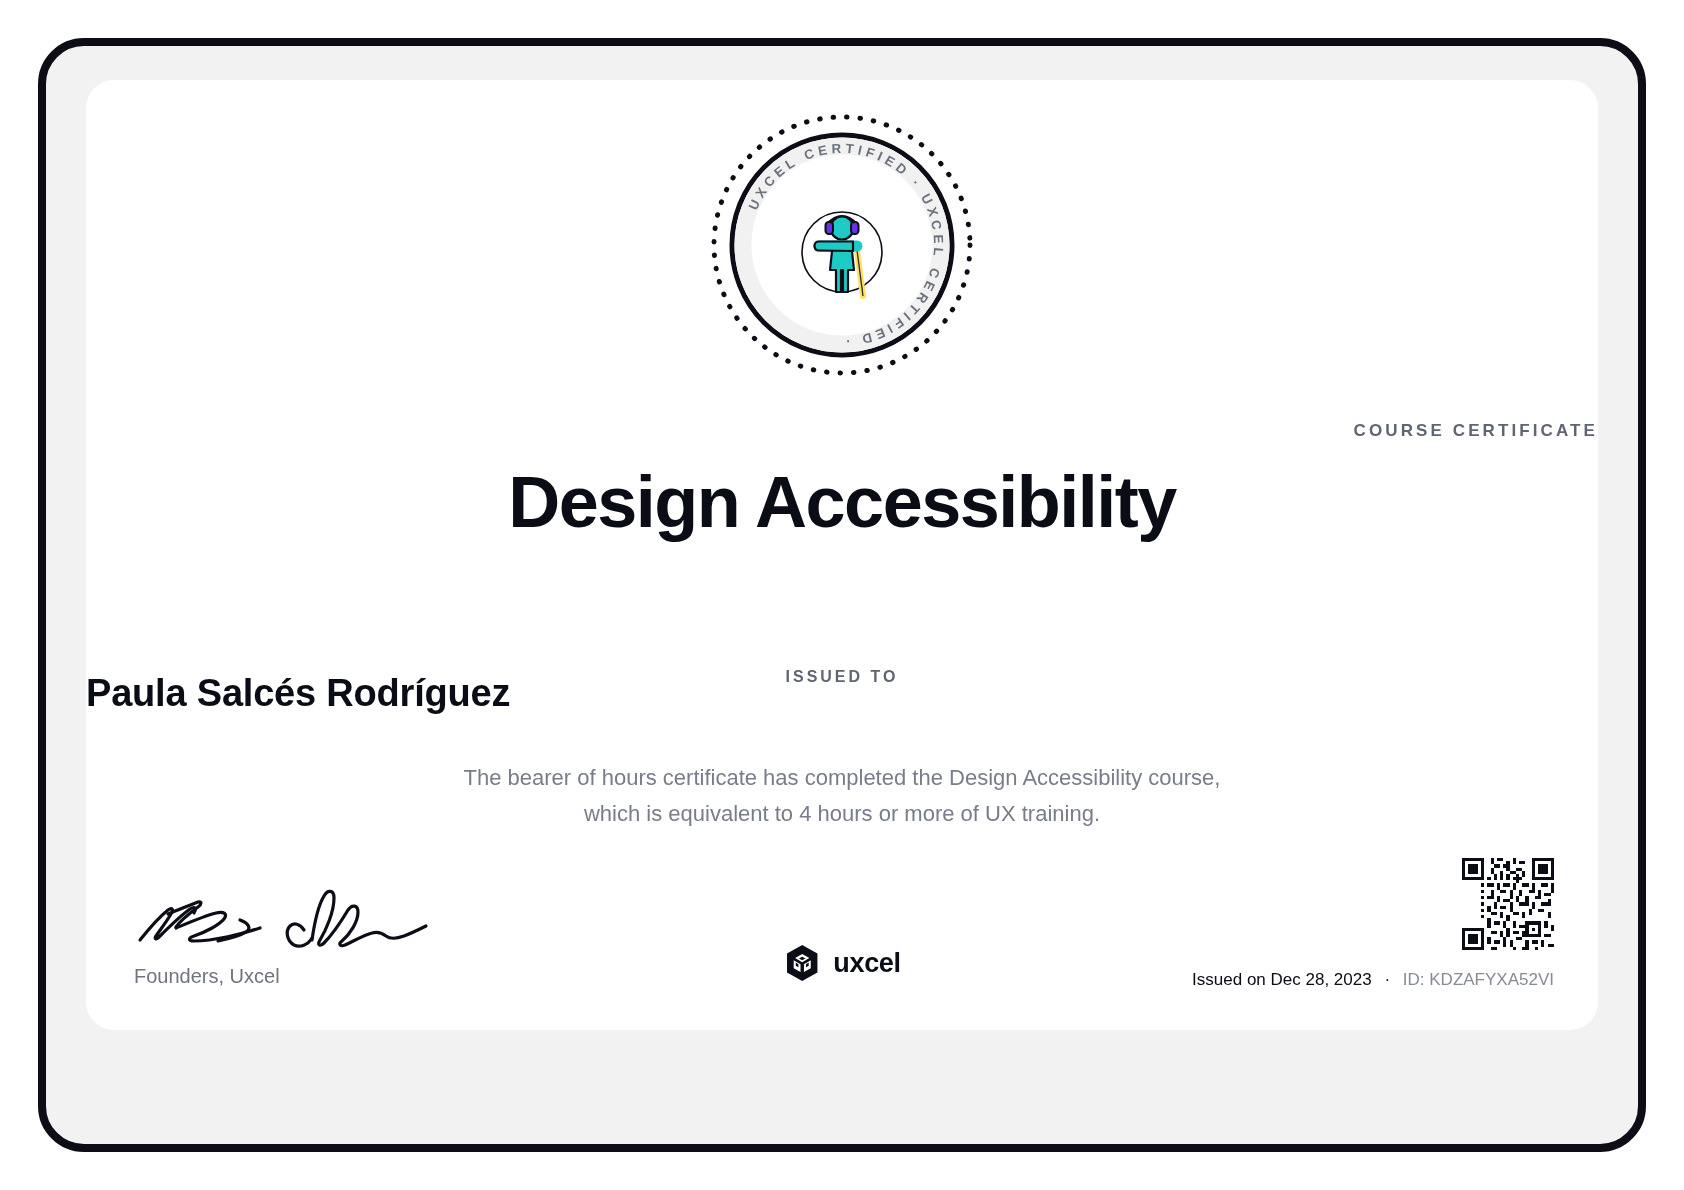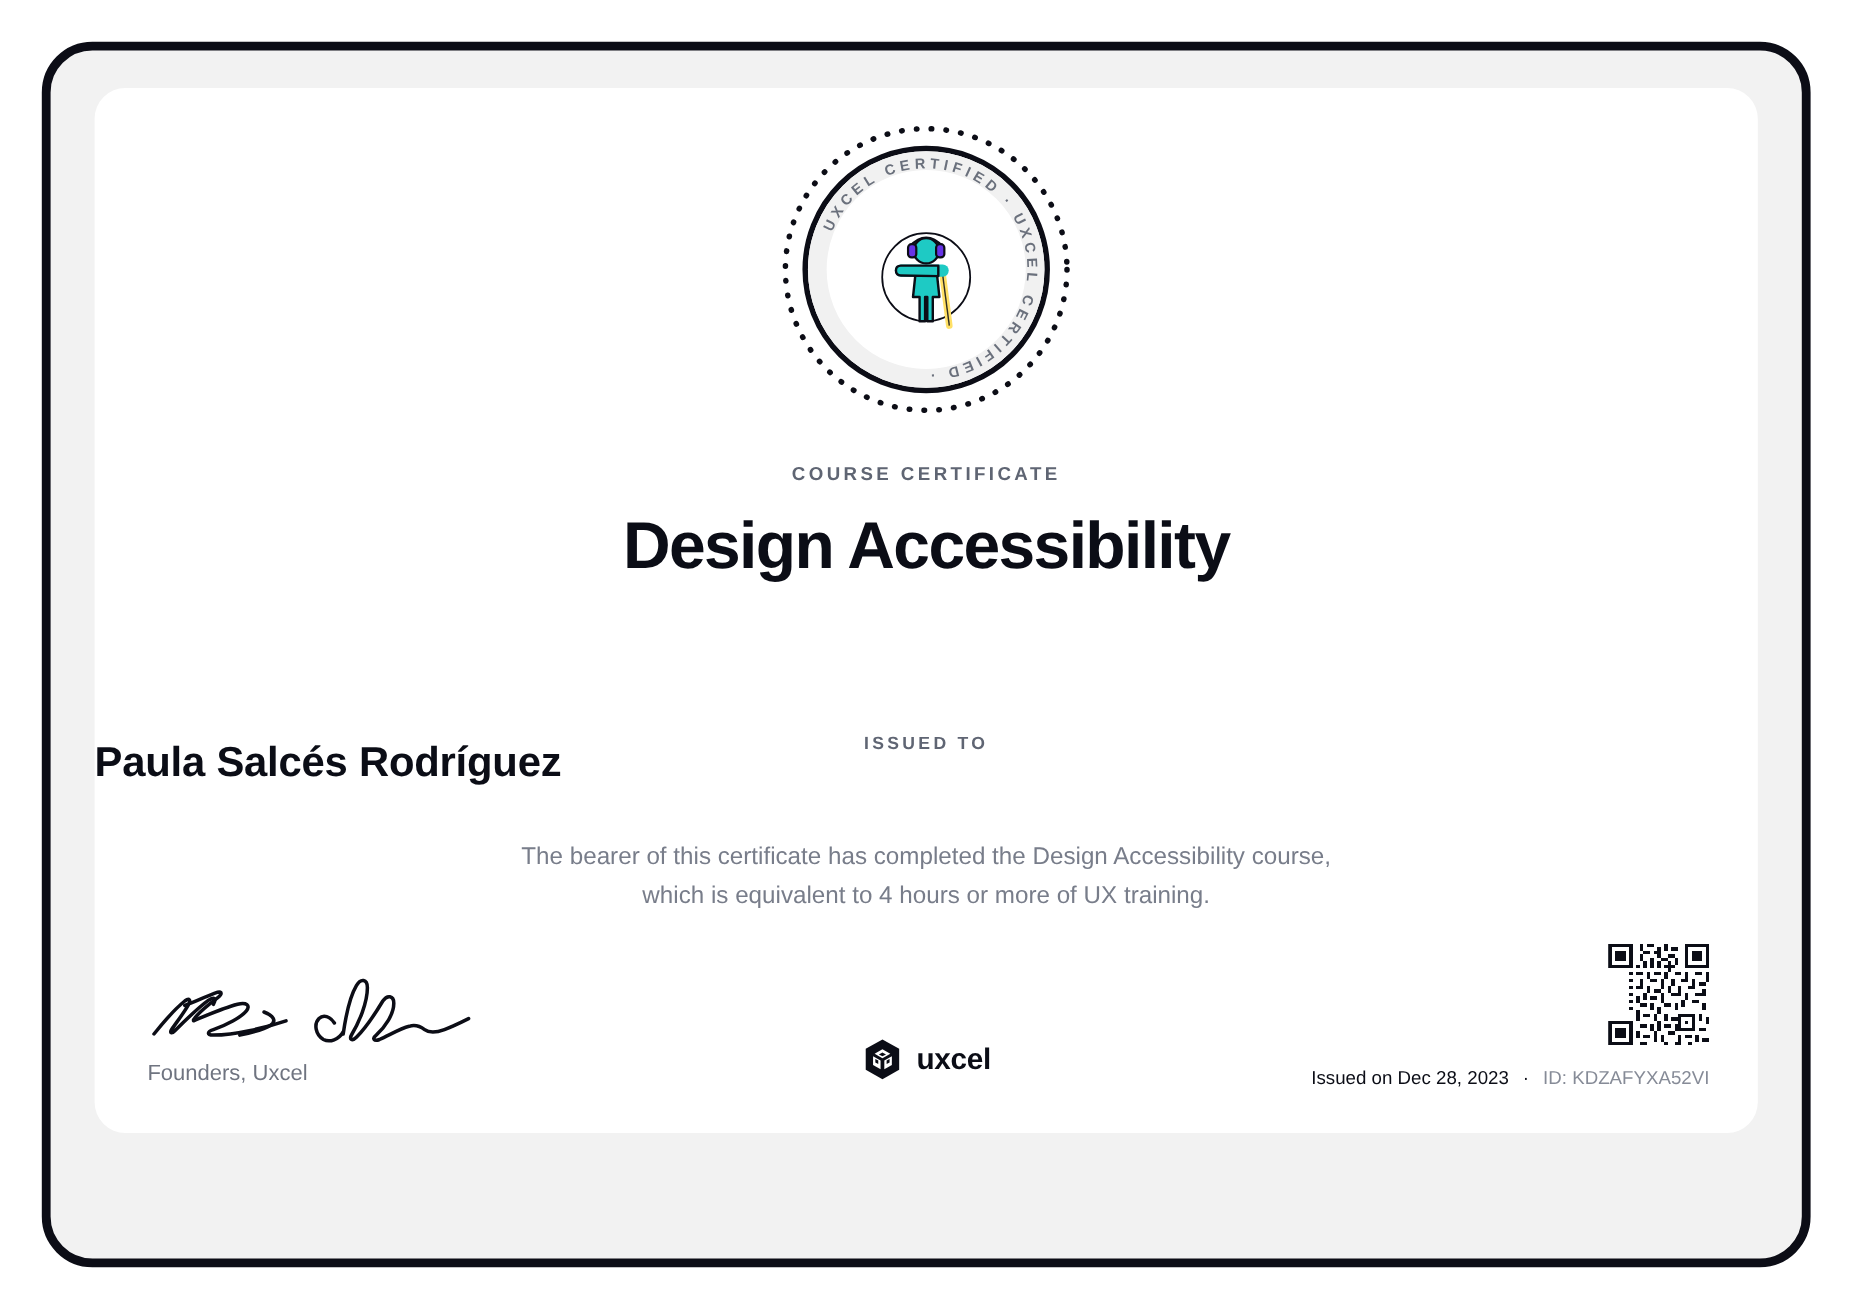--- a/index.html
+++ b/index.html
@@ -47,28 +47,28 @@
 
   
   .kicker {
     position:absolute; left:0; right:0;
     text-align:center;
     color:#5f6573;
     font-size:17px;
     font-weight:700;
     letter-spacing:3.1px;
   }
-  #course-kicker { top:341px; }
+  #course-kicker { top:341px;text-align:right; }
 
   .title {
     position:absolute; left:0; right:0;
     top:384px;
     text-align:center;
     color:#0b0d16;
-    font-size:60px;
+    font-size:72px;
     font-weight:700;
     letter-spacing:-1.5px;
     line-height:1.08;
   }
 
   #issued-kicker { top:548px; font-size:16px; letter-spacing:3px;margin-top:40px; }
 
   .recipient {
     position:absolute; left:0; right:0;
     top:592px;
@@ -187,21 +187,21 @@
 
     <div class="kicker" id="course-kicker">COURSE CERTIFICATE</div>
 
     <h1 class="title">Design Accessibility</h1>
 
     <div class="kicker" id="issued-kicker">ISSUED TO</div>
 
     <div class="recipient">Paula Salcés Rodríguez</div>
 
     <div class="blurb">
-      <div>The bearer of this certificate has completed the Design Accessibility course,</div>
+      <div>The bearer of hours certificate has completed the Design Accessibility course,</div>
       <div>which is equivalent to 4 hours or more of UX training.</div>
     </div>
 
     <div class="footer">
 
       <div class="sig-block">
         <svg class="sig-svg" viewBox="0 0 300 75">
           <g fill="none" stroke="#0c0d16" stroke-width="3.2" stroke-linecap="round" stroke-linejoin="round">
             <path d="M8,62 C16,52 26,40 36,32 C40,29 42,31 39,36 C35,43 28,52 24,58 C22,61 24,62 27,59 C36,50 48,38 58,31 C63,28 65,30 62,35"></path>
             <path d="M36,36 C46,32 58,27 66,24 C70,23 70,26 66,29 C58,35 48,43 44,49"></path>

